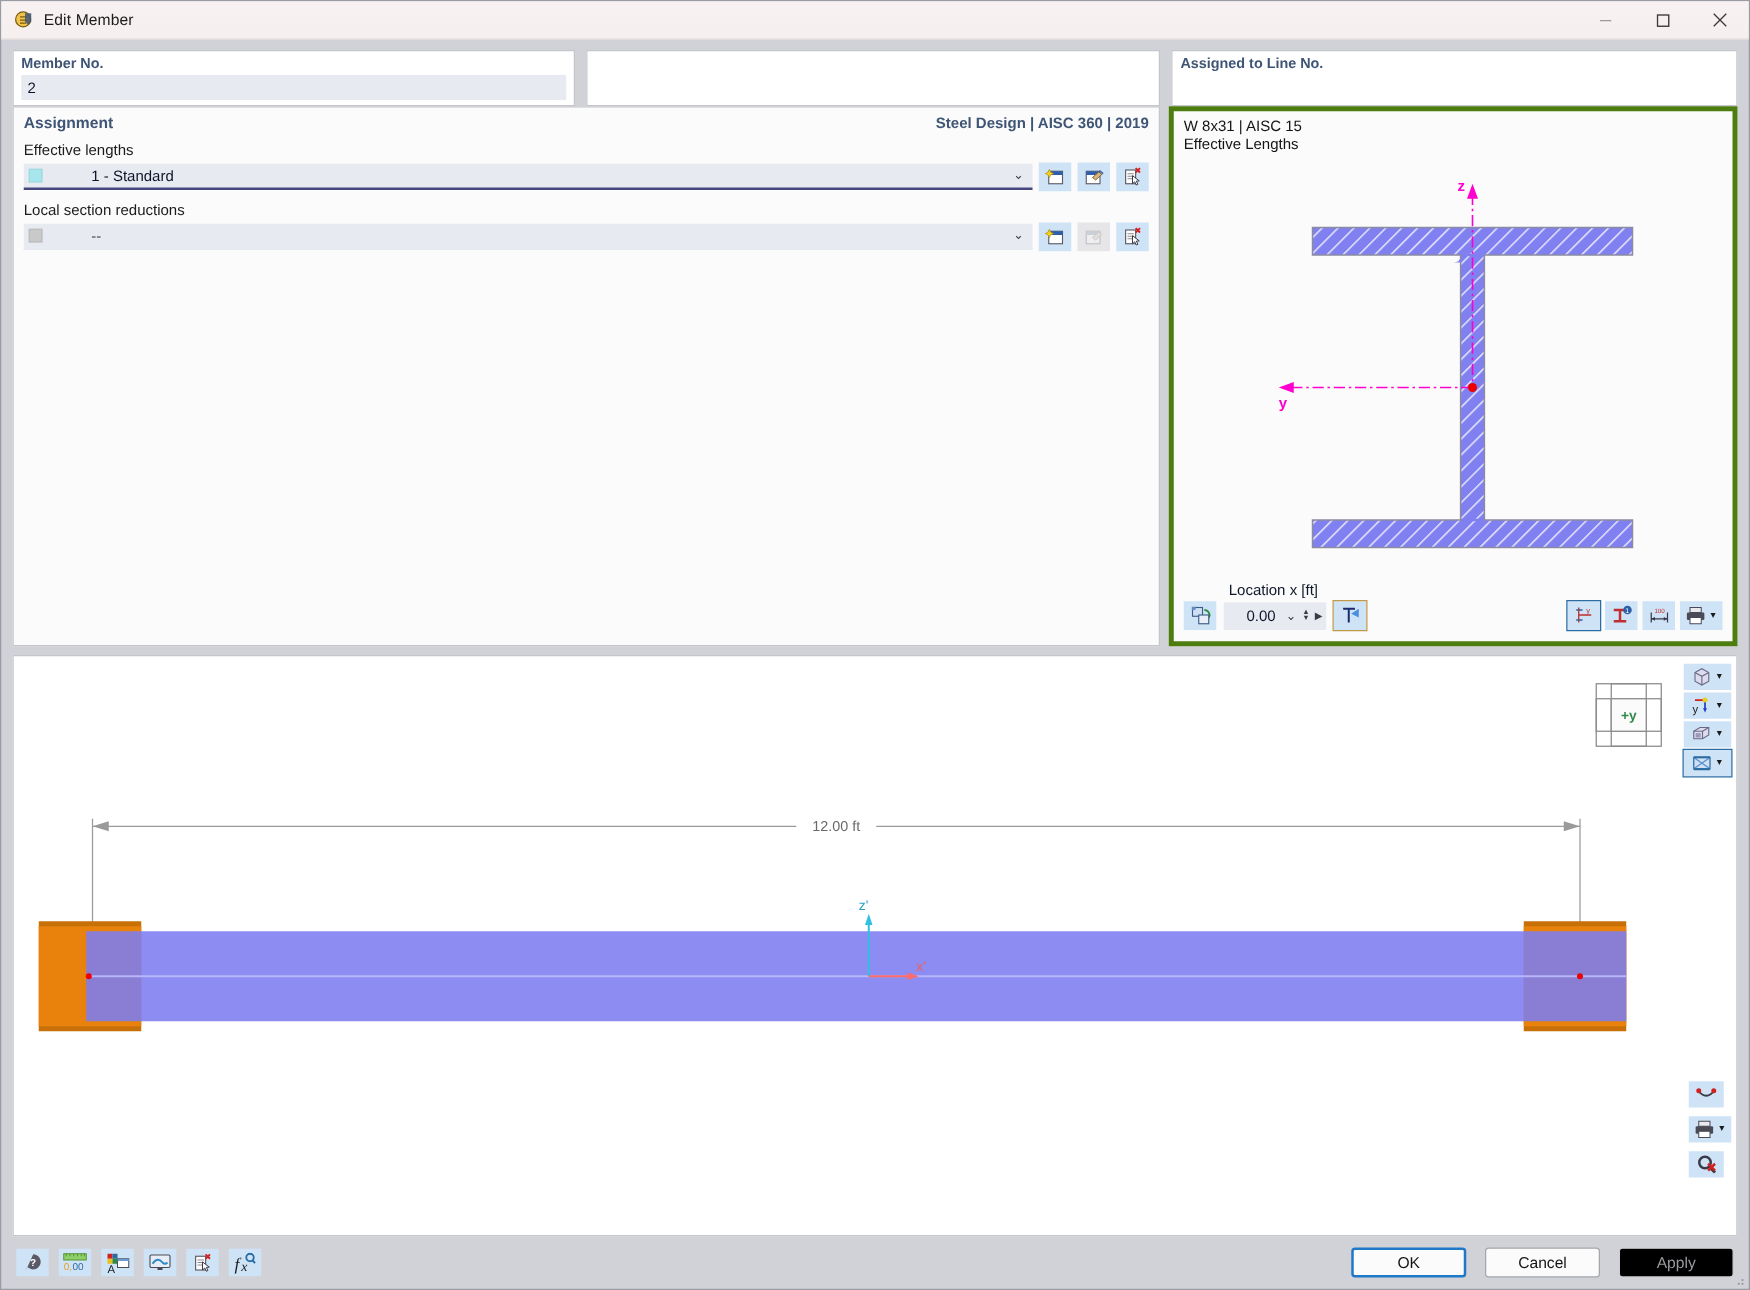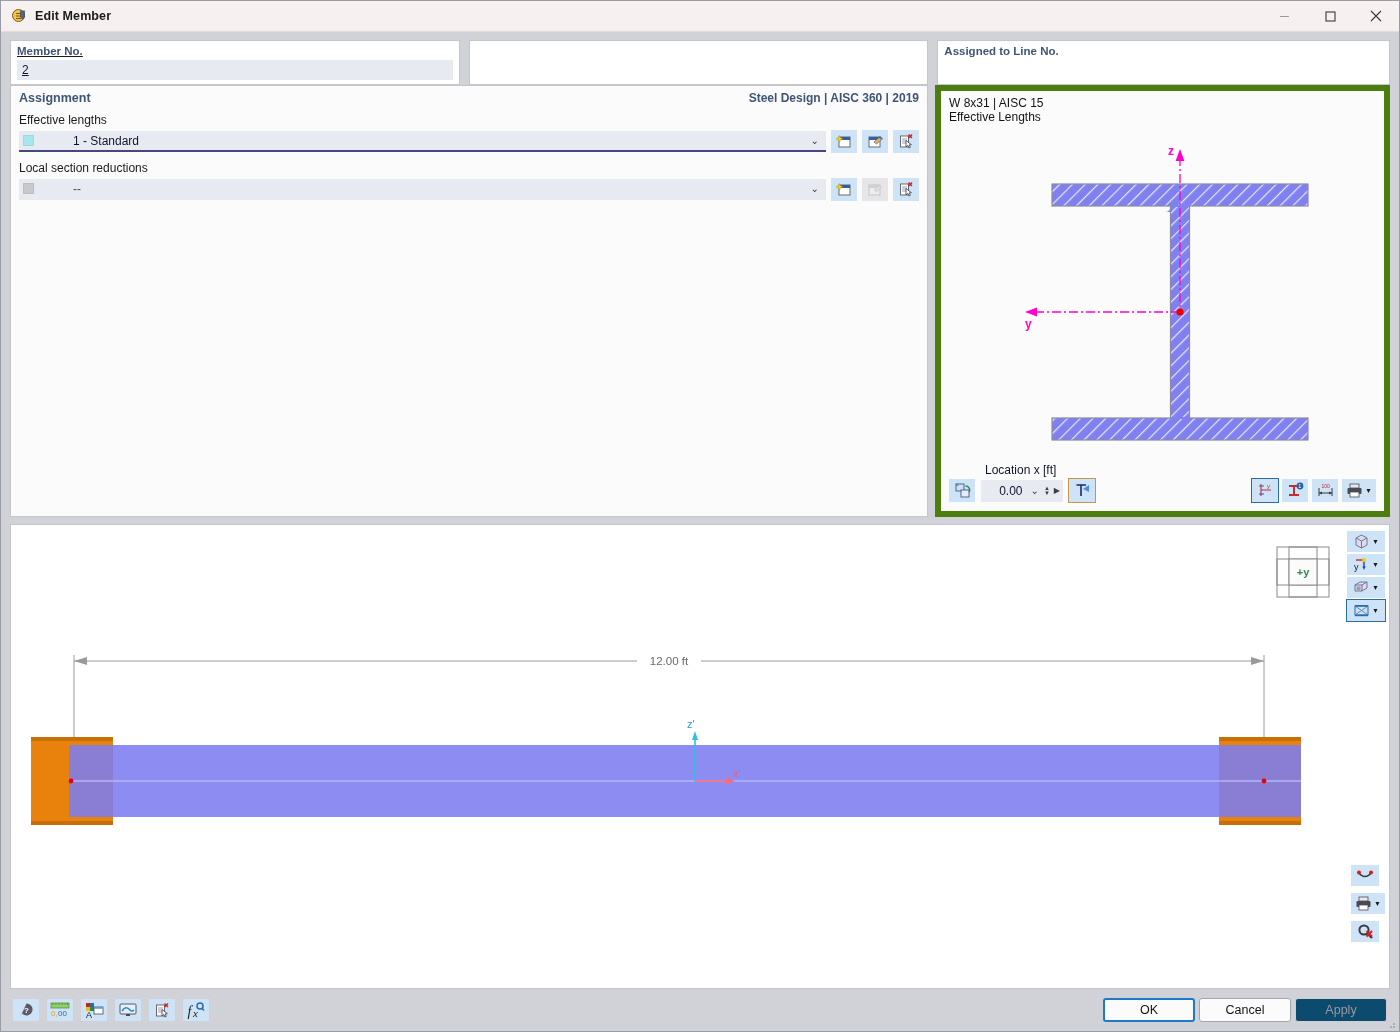--- a/index.html
+++ b/index.html
@@ -21,21 +21,20 @@
     flex-direction: column;
   }
 
   
   .titlebar {
     height: 31px;
     background: linear-gradient(to bottom, #f8f1f2, #f6eff0);
     display: flex; align-items: center;
     flex: 0 0 31px;
     border-bottom: 1px solid #e3dcdd;
-    font-weight: bold;
   }
   .titlebar .tb-icon {
     width: 16px; height: 16px;
     margin-left: 10px; margin-right: 8px;
     position: relative;
   }
   .titlebar .tb-title {
     font-size: 12.5px;
     color: #1b1b1b;
     letter-spacing: .1px;
@@ -56,21 +55,21 @@
     gap: 9px;
   }
   .hdr-card {
     background: #ffffff;
     border: 1px solid #c4c6cc;
     height: 45px;
     display: flex;
     flex-direction: column;
     padding: 3px 6px 0 6px;
   }
-  .hdr-card.c1 { width: 452px; text-decoration: underline; }
+  .hdr-card.c1 { width: 452px; }
   .hdr-card.c2 { width: 462px; }
   .hdr-card.c3 { width: 455px; }
   .hdr-label {
     font-size: 11.5px;
     font-weight: bold;
     color: #3f5575;
     line-height: 14px;
     margin-bottom: 2px;
     white-space: nowrap;
   }
@@ -182,21 +181,21 @@
     width: 26px; height: 23px;
     background: #cfe3f6;
     display: flex; align-items: center; justify-content: center;
     cursor: pointer;
   }
   .ibtn.disabled { background: #e6e6e8; }
 
   .pane-right {
     flex: 1;
     background: #fbfbfb;
-    border: 6px solid #4d7c0f;
+    border: 4px solid #4d7c0f;
     display: flex; flex-direction: column;
     position: relative;
   }
   .section-caption {
     padding: 6px 8px 0 8px;
     font-size: 12px; line-height: 13.5px;
     color: #141414;
   }
   .section-canvas { flex: 1; position: relative; }
   .section-footer {
@@ -260,33 +259,33 @@
     display: flex; align-items: center;
     padding: 0 12px;
     gap: 8px;
   }
   .sb-btn {
     width: 26px; height: 22px;
     background: #cfe3f6;
     display: flex; align-items: center; justify-content: center;
     cursor: pointer;
   }
-  .dlgbtns { margin-left: auto; display: flex; gap: 4px; }
+  .dlgbtns { margin-left: auto; display: flex; gap: 15px; }
   .dlgbtn {
     width: 92px; height: 24px;
     background: #fbfbfb;
     border: 1px solid #a4a6ac;
     border-radius: 3px;
     font-family: "Liberation Sans", sans-serif;
     font-size: 12.5px;
     color: #141414;
     cursor: pointer;
   }
   .dlgbtn.primary { border: 2px solid #1f78c8; }
-  .dlgbtn.disabled { color: #9a9aa0; background: #0c4a6e; border-color: #cfcfd2; }
+  .dlgbtn.disabled { color: #9a9aa0; background: #000000; border-color: #cfcfd2; }
   .grip {
     position: absolute; right: 3px; bottom: 2px;
     width: 10px; height: 10px;
   }
   svg { display: block; }
 </style>
 </head>
 <body>
 
 <div id="app">

